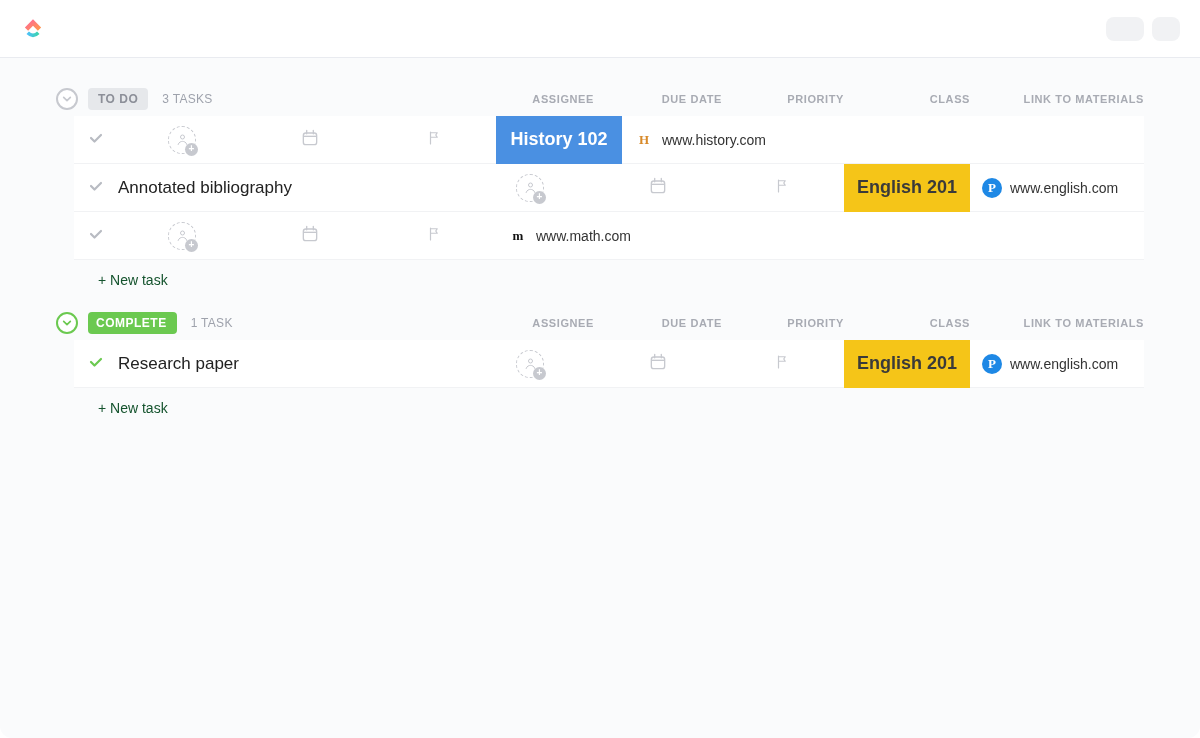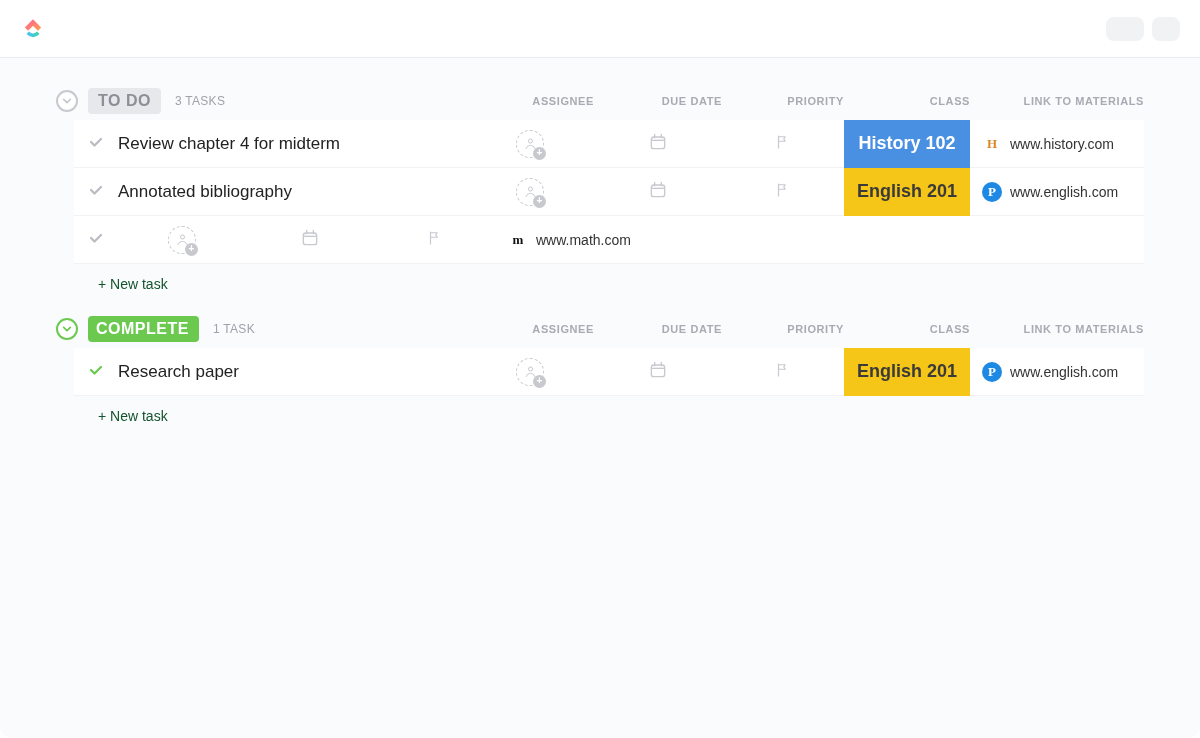--- a/index.html
+++ b/index.html
@@ -70,21 +70,21 @@
     flex-shrink: 0;
     background: #fff;
   }
   .collapse-btn.green { border-color: #6bc950; }
   .collapse-btn svg { width: 10px; height: 10px; }
   .status-pill {
     display: inline-flex;
     align-items: center;
     padding: 4px 10px;
     border-radius: 4px;
-    font-size: 16px;
+    font-size: 12px;
     font-weight: 700;
     letter-spacing: 0.5px;
     margin-right: 14px;
   }
   .status-pill.todo {
     background: #e6e8eb;
     color: #8c8f98;
   }
   .status-pill.complete {
     background: #6bc950;
@@ -231,21 +231,20 @@
       <div class="col-label class">CLASS</div>
       <div class="col-label material">LINK TO MATERIALS</div>
     </div>
         </div>
         <div class="task-row">
       <div class="task-check">
         <span><svg viewBox="0 0 16 16">
                 <path d="M3 8 L6.5 11.5 L13 5" fill="none" stroke="#b8bbc2" stroke-width="2.2" stroke-linecap="round" stroke-linejoin="round"></path>
               </svg></span>
       </div>
-      <div class="task-title">Review chapter 4 for midterm</div>
       <div class="cell assignee">
         <div class="dashed-circle">
           <svg viewBox="0 0 24 24" width="15" height="15">
                 <circle cx="12" cy="8" r="3.2" fill="none" stroke="#c7c9cf" stroke-width="1.6"></circle>
                 <path d="M5 20c1-4 5-5 7-5s6 1 7 5" fill="none" stroke="#c7c9cf" stroke-width="1.6" stroke-linecap="round"></path>
               </svg>
           <div class="plus-badge">+</div>
         </div>
       </div>
       <div class="cell duedate">

